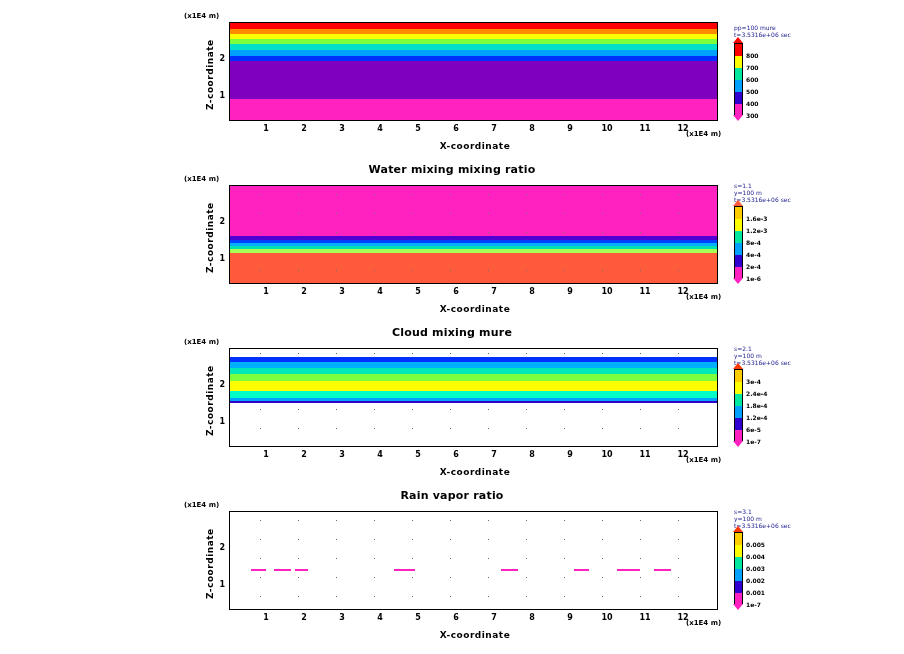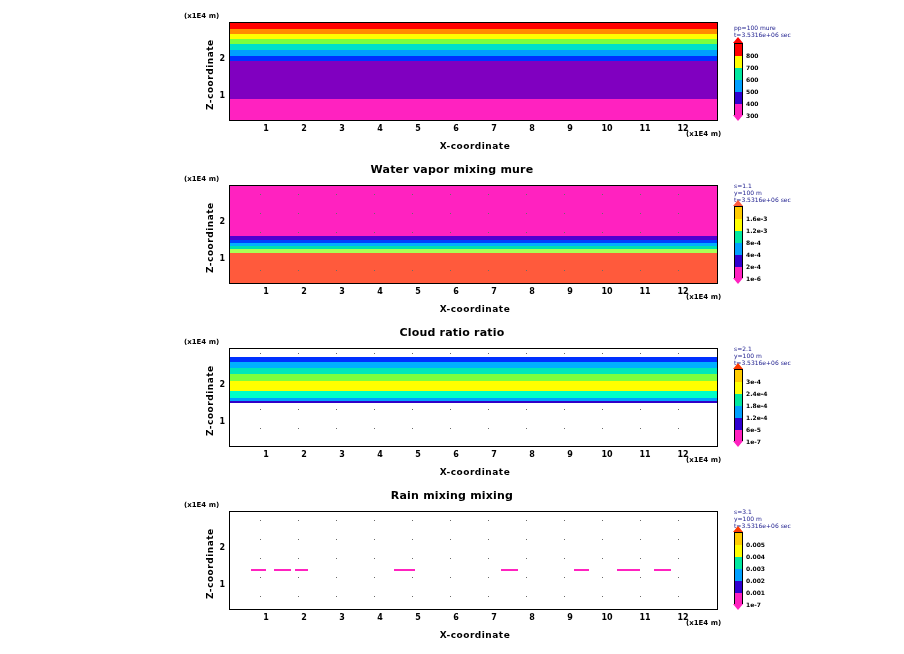--- a/index.html
+++ b/index.html
@@ -194,21 +194,21 @@
     <div class="cbar-arrow-down" style="left:733px;top:115px;border-top:6px solid #ff22c0;"></div>
     <div class="cbar-tick-label" style="left:746px;top:52px;">800</div>
     <div class="cbar-tick-label" style="left:746px;top:64px;">700</div>
     <div class="cbar-tick-label" style="left:746px;top:76px;">600</div>
     <div class="cbar-tick-label" style="left:746px;top:88px;">500</div>
     <div class="cbar-tick-label" style="left:746px;top:100px;">400</div>
     <div class="cbar-tick-label" style="left:746px;top:112px;">300</div>
   </div>
 
   <div class="panel" style="top:163px;height:160px;">
-    <div class="panel-title" style="top:0px;">Water vapor mixing mure</div>
+    <div class="panel-title" style="top:0px;">Water mixing mixing ratio</div>
     <div class="unit-label" style="left:184px;top:12px;">(x1E4 m)</div>
 
     <div class="plot-area" style="left:229px;top:22px;width:489px;height:99px;">
       <div class="band" style="top:0px;height:50px;background:#ff22c0;"></div>
       <div class="band" style="top:50px;height:4px;background:#5000d0;"></div>
       <div class="band" style="top:54px;height:3px;background:#0040ff;"></div>
       <div class="band" style="top:57px;height:3px;background:#00b0ff;"></div>
       <div class="band" style="top:60px;height:3px;background:#00e0b0;"></div>
       <div class="band" style="top:63px;height:4px;background:#aaff55;"></div>
       <div class="band" style="top:67px;height:32px;background:#ff5a3c;"></div>
@@ -300,21 +300,21 @@
     <div class="cbar-arrow-down" style="left:733px;top:115px;border-top:6px solid #ff22c0;"></div>
     <div class="cbar-tick-label" style="left:746px;top:52px;">1.6e-3</div>
     <div class="cbar-tick-label" style="left:746px;top:64px;">1.2e-3</div>
     <div class="cbar-tick-label" style="left:746px;top:76px;">8e-4</div>
     <div class="cbar-tick-label" style="left:746px;top:88px;">4e-4</div>
     <div class="cbar-tick-label" style="left:746px;top:100px;">2e-4</div>
     <div class="cbar-tick-label" style="left:746px;top:112px;">1e-6</div>
   </div>
 
   <div class="panel" style="top:326px;height:160px;">
-    <div class="panel-title" style="top:0px;">Cloud ratio ratio</div>
+    <div class="panel-title" style="top:0px;">Cloud mixing mure</div>
     <div class="unit-label" style="left:184px;top:12px;">(x1E4 m)</div>
 
     <div class="plot-area" style="left:229px;top:22px;width:489px;height:99px;">
       <div class="band" style="top:8px;height:5px;background:#0030ff;"></div>
       <div class="band" style="top:13px;height:6px;background:#00b0ff;"></div>
       <div class="band" style="top:19px;height:6px;background:#00e8b8;"></div>
       <div class="band" style="top:25px;height:7px;background:#7cff3c;"></div>
       <div class="band" style="top:32px;height:10px;background:#ffff00;"></div>
       <div class="band" style="top:42px;height:7px;background:#00ffc8;"></div>
       <div class="band" style="top:49px;height:3px;background:#00a0ff;"></div>
@@ -395,21 +395,21 @@
     <div class="cbar-arrow-down" style="left:733px;top:115px;border-top:6px solid #ff22c0;"></div>
     <div class="cbar-tick-label" style="left:746px;top:52px;">3e-4</div>
     <div class="cbar-tick-label" style="left:746px;top:64px;">2.4e-4</div>
     <div class="cbar-tick-label" style="left:746px;top:76px;">1.8e-4</div>
     <div class="cbar-tick-label" style="left:746px;top:88px;">1.2e-4</div>
     <div class="cbar-tick-label" style="left:746px;top:100px;">6e-5</div>
     <div class="cbar-tick-label" style="left:746px;top:112px;">1e-7</div>
   </div>
 
   <div class="panel" style="top:489px;height:165px;">
-    <div class="panel-title" style="top:0px;">Rain mixing mixing</div>
+    <div class="panel-title" style="top:0px;">Rain vapor ratio</div>
     <div class="unit-label" style="left:184px;top:12px;">(x1E4 m)</div>
 
     <div class="plot-area" style="left:229px;top:22px;width:489px;height:99px;">
       <div class="rain-seg" style="left:21px;top:57px;width:15px;"></div>
       <div class="rain-seg" style="left:44px;top:57px;width:17px;"></div>
       <div class="rain-seg" style="left:65px;top:57px;width:13px;"></div>
       <div class="rain-seg" style="left:164px;top:57px;width:21px;"></div>
       <div class="rain-seg" style="left:271px;top:57px;width:17px;"></div>
       <div class="rain-seg" style="left:344px;top:57px;width:15px;"></div>
       <div class="rain-seg" style="left:387px;top:57px;width:23px;"></div>

